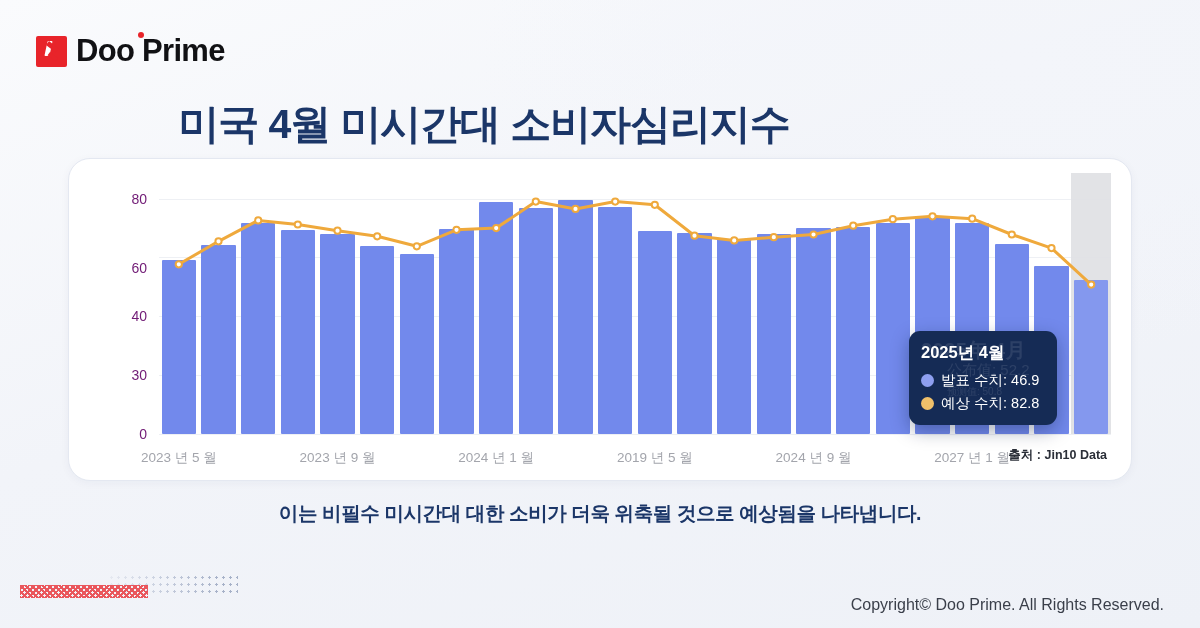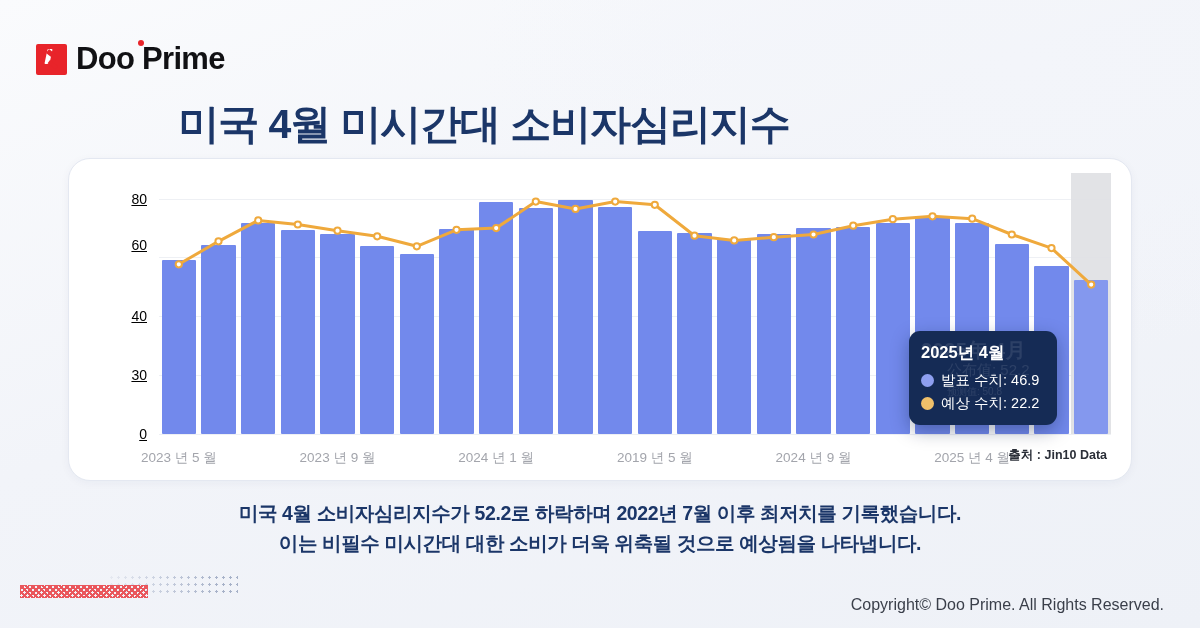--- a/index.html
+++ b/index.html
@@ -6,21 +6,21 @@
   html, body { width:1200px; height:628px; overflow:hidden; }
   body {
     font-family:"Liberation Sans", sans-serif;
     background:
       radial-gradient(ellipse 900px 500px at 85% 10%, #f3f5fa 0%, rgba(243,245,250,0) 60%),
       linear-gradient(160deg,#fafbfd 0%, #f2f4f9 45%, #eef1f7 100%);
     position:relative;
   }
 
   
-  .logo { position:absolute; left:36px; top:33px; display:flex; align-items:center; gap:9px;margin-top:8px; }
+  .logo { position:absolute; left:36px; top:33px; display:flex; align-items:center; gap:9px; }
   .logo-mark { position:relative; width:31px; height:31px; background:#e8242a; border-radius:2px; }
   .logo-mark .sl1 {
     position:absolute; left:10px; top:5px; width:5px; height:15px; background:#fff;
     transform:skewX(-12deg); border-radius:1px;
   }
   .logo-mark .sl2 {
     position:absolute; left:13px; top:5px; width:12px; height:5px; background:#e8242a;
     transform:rotate(38deg); transform-origin:left top;
   }
   .logo-mark .sl3 {
@@ -38,21 +38,21 @@
 
   
   .card {
     position:absolute; left:68px; top:158px; width:1064px; height:323px;
     background:#ffffff; border-radius:22px; border:1px solid #e4e8f1;
     box-shadow:0 2px 10px rgba(30,45,90,0.045);
   }
   .chart-area { position:absolute; left:0; top:0; width:1064px; height:323px; }
   .yaxis-label {
     position:absolute; right:0; transform:translateY(-50%);
-    font-size:14px; color:#000000; width:60px; text-align:right;text-decoration:underline;
+    font-size:14px; color:#701a75; width:60px; text-align:right;
   }
   .gridline { position:absolute; height:1px; background:#eef0f4; }
   .bar {
     position:absolute; bottom:0; background:#7289ec; border-radius:1px;
   }
   .bar.last { background:#8498ee; }
   .hl-band { position:absolute; background:#e0e1e4; opacity:.92; }
   .xlabel {
     position:absolute; top:290px; font-size:13.5px; color:#a3a5ac;
     transform:translateX(-50%); white-space:nowrap;
@@ -131,21 +131,21 @@
 
 <div class="card">
   <div class="chart-area" id="chart-area">
       <div class="gridline" style="left: 90px; top: 275px; width: 952px;"></div>
       <div class="yaxis-label" style="top: 275px; left: 18px;">0</div>
       <div class="gridline" style="left: 90px; top: 216.163px; width: 952px;"></div>
       <div class="yaxis-label" style="top: 216.163px; left: 18px;">30</div>
       <div class="gridline" style="left: 90px; top: 157.326px; width: 952px;"></div>
       <div class="yaxis-label" style="top: 157.326px; left: 18px;">40</div>
       <div class="gridline" style="left: 90px; top: 98.4884px; width: 952px;"></div>
-      <div class="yaxis-label" style="top: 86px; left: 18px;">60</div>
+      <div class="yaxis-label" style="top: 109px; left: 18px;">60</div>
       <div class="gridline" style="left: 90px; top: 39.6512px; width: 952px;"></div>
       <div class="yaxis-label" style="top: 39.6512px; left: 18px;">80</div>
       <div class="hl-band" style="left: 1002.33px; top: 14px; width: 39.6667px; height: 261px;"></div>
       <div class="bar" title="2023 년 5 월 : 59.2" style="left: 92.7767px; width: 34.1133px; bottom: 48px; height: 174.158px; background: rgb(114, 137, 236);"></div>
       <div class="bar" title="2023 년 6 월 : 64.4" style="left: 132.443px; width: 34.1133px; bottom: 48px; height: 189.456px; background: rgb(114, 137, 236);"></div>
       <div class="bar" title="2023 년 7 월 : 71.6" style="left: 172.11px; width: 34.1133px; bottom: 48px; height: 210.637px; background: rgb(114, 137, 236);"></div>
       <div class="bar" title="2023 년 8 월 : 69.5" style="left: 211.777px; width: 34.1133px; bottom: 48px; height: 204.459px; background: rgb(114, 137, 236);"></div>
       <div class="bar" title="2023 년 9 월 : 68.1" style="left: 251.443px; width: 34.1133px; bottom: 48px; height: 200.341px; background: rgb(114, 137, 236);"></div>
       <div class="bar" title="2023 년 10 월 : 63.8" style="left: 291.11px; width: 34.1133px; bottom: 48px; height: 187.691px; background: rgb(114, 137, 236);"></div>
       <div class="bar" title="2023 년 11 월 : 61.3" style="left: 330.777px; width: 34.1133px; bottom: 48px; height: 180.336px; background: rgb(114, 137, 236);"></div>
@@ -191,43 +191,42 @@
         <circle cx="903.2" cy="59.7" r="3.1" fill="#ffffff" stroke="#efa93c" stroke-width="2"></circle>
         <circle cx="942.8" cy="75.5" r="3.1" fill="#ffffff" stroke="#efa93c" stroke-width="2"></circle>
         <circle cx="982.5" cy="89.1" r="3.1" fill="#ffffff" stroke="#efa93c" stroke-width="2"></circle>
         <circle cx="1022.2" cy="125.6" r="3.1" fill="#ffffff" stroke="#efa93c" stroke-width="2"></circle>
       </svg>
       <div class="xlabel" style="left: 109.833px;">2023 년 5 월</div>
       <div class="xlabel" style="left: 268.5px;">2023 년 9 월</div>
       <div class="xlabel" style="left: 427.167px;">2024 년 1 월</div>
       <div class="xlabel" style="left: 585.833px;">2019 년 5 월</div>
       <div class="xlabel" style="left: 744.5px;">2024 년 9 월</div>
-      <div class="xlabel" style="left: 903.167px;">2025 년 4 월</div>
+      <div class="xlabel" style="left: 903.167px;">2027 년 1 월</div>
     </div>
 
   <div class="tooltip">
     <div class="ghost">2025年 4月</div>
     <div class="ghost2">公布值: 52.2</div>
     <div class="ghost3">预测值: 50.8</div>
     <div class="tt-title">2025년 4월</div>
     <div class="tt-row">
       <span class="tt-dot" id="tt-dot-actual" style="background: rgb(142, 159, 240);"></span>
       <span class="tt-text">발표 수치: 46.9</span>
     </div>
     <div class="tt-row">
       <span class="tt-dot" id="tt-dot-forecast" style="background: rgb(240, 192, 106);"></span>
-      <span class="tt-text">예상 수치: 22.2</span>
+      <span class="tt-text">예상 수치: 82.8</span>
     </div>
   </div>
 
   <div class="source">출처 :  Jin10 Data</div>
 </div>
 
 <div class="caption">
-  <div>미국 4월 소비자심리지수가 52.2로 하락하며 2022년 7월 이후 최저치를 기록했습니다.</div>
   <div>이는 비필수 미시간대 대한 소비가 더욱 위축될 것으로 예상됨을 나타냅니다.</div>
 </div>
 
 <div class="deco">
   <div class="deco-dots"></div>
   <div class="deco-bar"></div>
 </div>
 <div class="copyright">Copyright© Doo Prime. All Rights Reserved.</div>
 
 </body></html>

